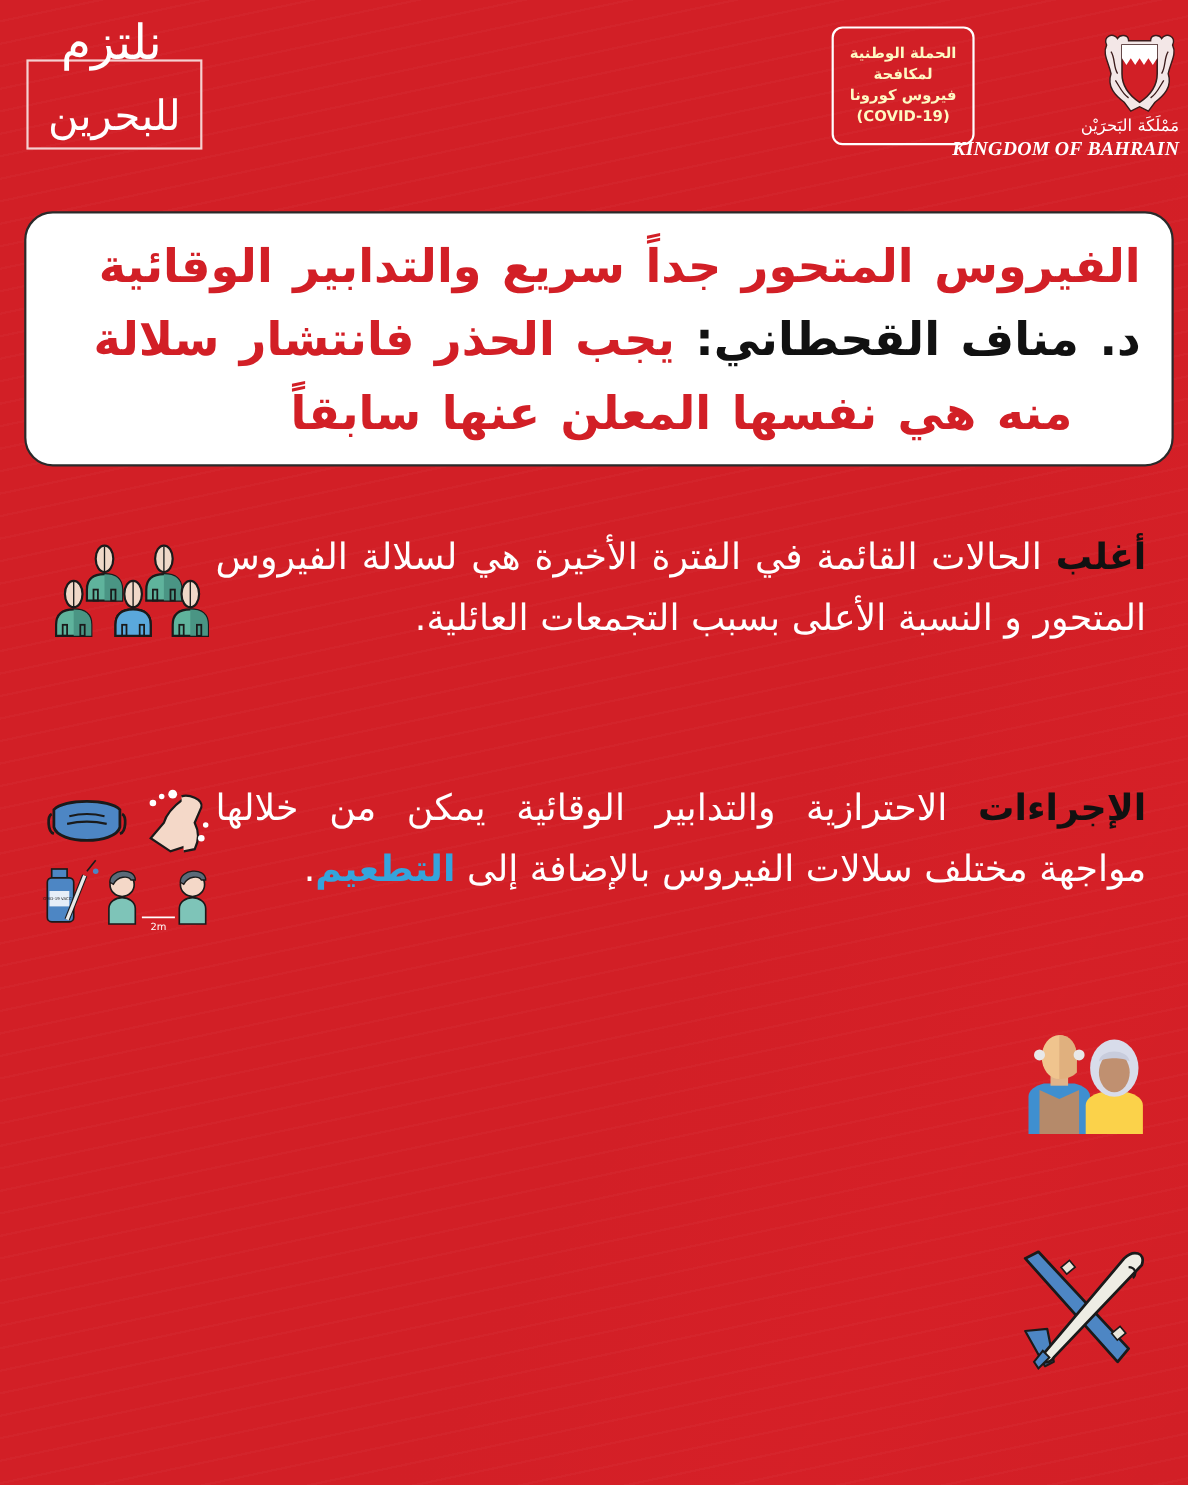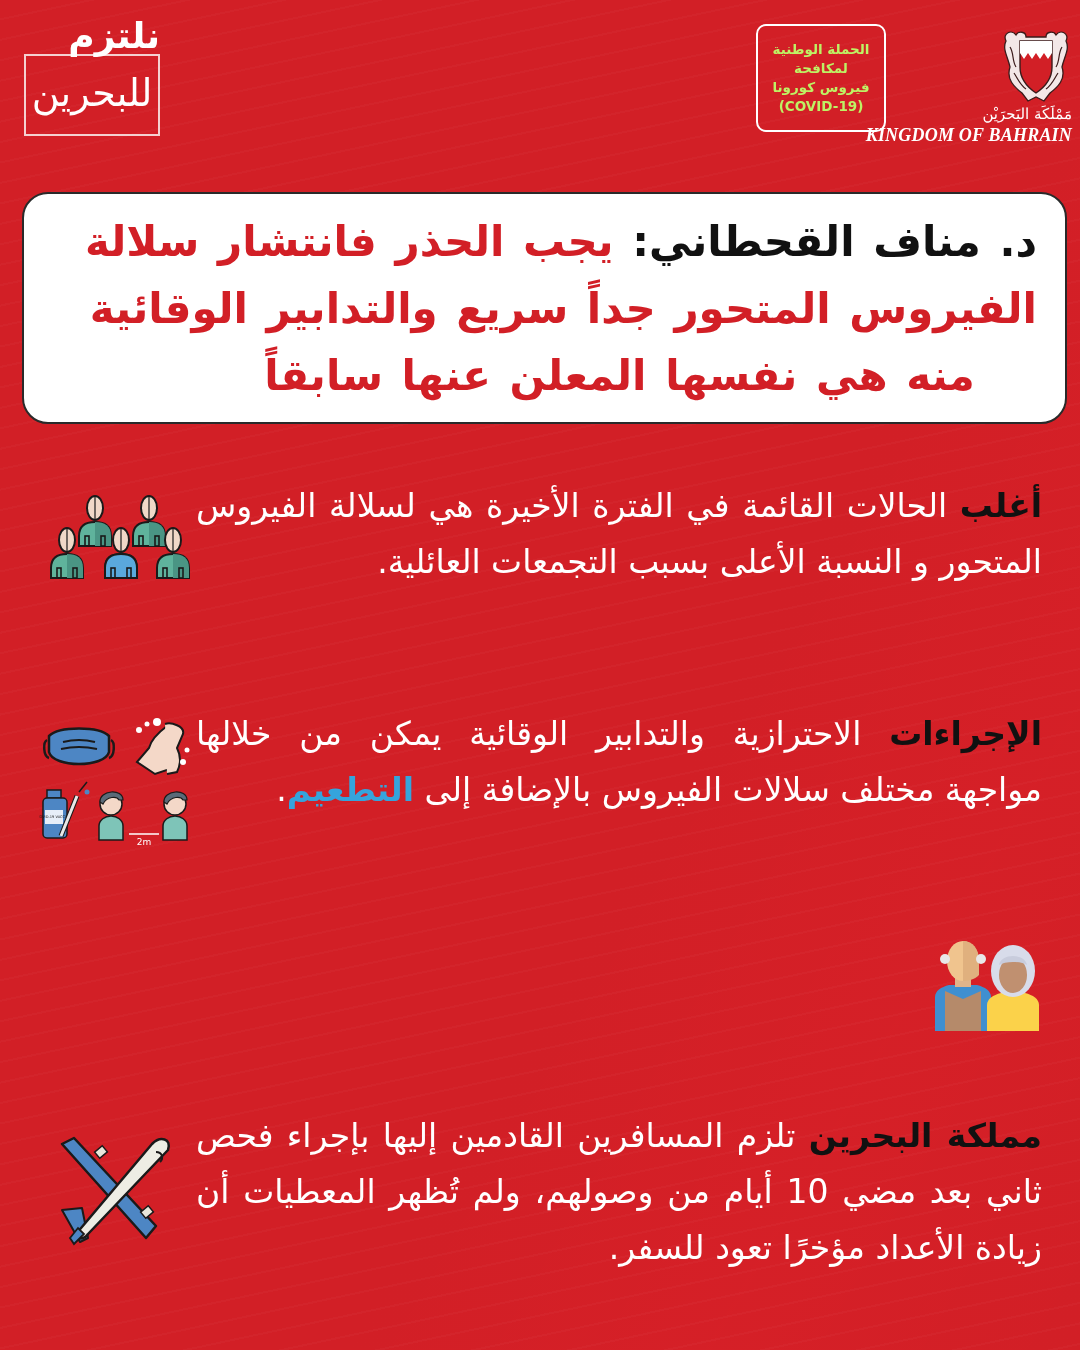--- a/index.html
+++ b/index.html
@@ -16,39 +16,39 @@
         repeating-linear-gradient(168deg, rgba(255,255,255,0.0) 0 18px, rgba(255,255,255,0.025) 18px 20px),
         linear-gradient(120deg, rgba(0,0,0,0) 60%, rgba(255,40,50,0.08) 80%, rgba(0,0,0,0) 100%);
     }
 
     
     .brand-logo {
       position: absolute; left: 22px; top: 18px; width: 152px; height: 118px;
       direction: rtl;
     }
     .brand-logo .top {
-      position: absolute; right: 14px; top: 0;
-      font-size: 36px; font-weight: bold; line-height: 1; color: #fff;
+      position: absolute; right: 27px; top: 0;
+      font-size: 44px; font-weight: normal; line-height: 1; color: #fff;
       letter-spacing: -1px;
     }
     .brand-logo .box {
-      position: absolute; left: 2px; top: 36px; width: 136px; height: 82px;
+      position: absolute; left: 2px; top: 36px; width: 160px; height: 82px;
       border: 2px solid #f5d0d0;
       display: flex; align-items: flex-end; justify-content: center;
-      padding-bottom: 22px;
+      padding-bottom: 10px;
     }
     .brand-logo .bottom { font-size: 38px; line-height: 1; color: #fff; }
 
     .campaign-box {
       position: absolute; left: 756px; top: 24px; width: 130px; height: 108px;
       border: 2px solid #fff; border-radius: 10px;
       display: flex; flex-direction: column; align-items: center; justify-content: center;
       text-align: center; gap: 2px;
     }
-    .campaign-box span { font-size: 13.5px; font-weight: bold; line-height: 1.25; color: #bef264; }
+    .campaign-box span { font-size: 13.5px; font-weight: bold; line-height: 1.25; color: #fef9c3; }
 
     .kingdom {
       position: absolute; left: 912px; top: 27px; width: 160px; height: 120px;
       display: flex; flex-direction: column; align-items: flex-start;
     }
     .coat { width: 72px; height: 76px; }
     .kingdom .ar { font-family: "DejaVu Serif", serif; font-size: 15px; margin-top: 2px; }
     .kingdom .en { font-family: "Liberation Serif", serif; font-size: 18px; font-weight: bold; letter-spacing: 0.2px; margin-top: 2px; white-space: nowrap; direction: ltr; font-style: italic; }
 
     
@@ -112,22 +112,22 @@
     <path d="M10 20 C14 26, 12 34, 16 40 M62 20 C58 26, 60 34, 56 40 M14 46 C18 52, 20 58, 26 62 M58 46 C54 52, 52 58, 46 62" stroke="#3a1a1a" stroke-width="1.2" fill="none"></path>
 
     <path d="M20 14 L52 14 L52 40 C52 54, 42 62, 36 66 C30 62, 20 54, 20 40 Z" fill="#d21f26" stroke="#3a1a1a" stroke-width="1.4"></path>
     <path d="M20 14 L52 14 L52 26 L48 32 L44 26 L40 32 L36 26 L32 32 L28 26 L24 32 L20 26 Z" fill="#ffffff"></path>
   </svg>
   <span class="ar">مَمْلَكَة البَحرَيْن</span>
   <span class="en">KINGDOM OF BAHRAIN</span>
 </div>
 
 <div class="quote">
+  <p>الفيروس المتحور جداً سريع والتدابير الوقائية</p>
   <p><span class="speaker">د. مناف القحطاني:</span><span> يجب الحذر فانتشار سلالة</span></p>
-  <p>الفيروس المتحور جداً سريع والتدابير الوقائية</p>
   <p class="last">منه هي نفسها المعلن عنها سابقاً</p>
 </div>
 
 <div class="section s1">
   <div class="text">
     <span class="kw">أغلب</span><span> الحالات القائمة في الفترة الأخيرة هي لسلالة الفيروس المتحور و النسبة الأعلى بسبب التجمعات العائلية.</span>
   </div>
   <div class="icon-wrap" style="margin-top:14px;">
     <svg width="150" height="90" viewBox="0 0 150 90">
       <defs>
@@ -220,23 +220,20 @@
 
       <path d="M56 96 L56 70 C56 64, 62 60, 70 58 L94 58 C102 60, 108 64, 108 70 L108 96 Z" fill="#fbd24a"></path>
       <ellipse cx="82" cy="36" rx="22" ry="26" fill="#d8dcea"></ellipse>
       <ellipse cx="82" cy="40" rx="14" ry="18" fill="#c09070"></ellipse>
       <path d="M68 30 C70 18, 94 18, 96 30 C90 26, 74 26, 68 30 Z" fill="#c8ccdc"></path>
     </svg>
   </div>
 </div>
 
 <div class="section s4">
-  <div class="text">
-    <span class="kw">مملكة البحرين</span><span> تلزم المسافرين القادمين إليها بإجراء فحص ثاني بعد مضي 10 أيام من وصولهم، ولم تُظهر المعطيات أن زيادة الأعداد مؤخرًا تعود للسفر.</span>
-  </div>
   <div class="icon-wrap" style="margin-top:22px;">
     <svg width="120" height="120" viewBox="0 0 120 120">
 
       <path d="M6 14 L18 8 L100 96 L90 108 Z" fill="#4d86c4" stroke="#1a1a1a" stroke-width="2.5" stroke-linejoin="round"></path>
 
       <rect x="40" y="18" width="10" height="8" fill="#e8e6da" stroke="#1a1a1a" stroke-width="1.5" transform="rotate(-40 45 22)"></rect>
       <rect x="86" y="78" width="10" height="8" fill="#e8e6da" stroke="#1a1a1a" stroke-width="1.5" transform="rotate(-40 91 82)"></rect>
 
       <path d="M6 80 L26 78 L32 108 L24 112 Z" fill="#4d86c4" stroke="#1a1a1a" stroke-width="2" stroke-linejoin="round"></path>
 

